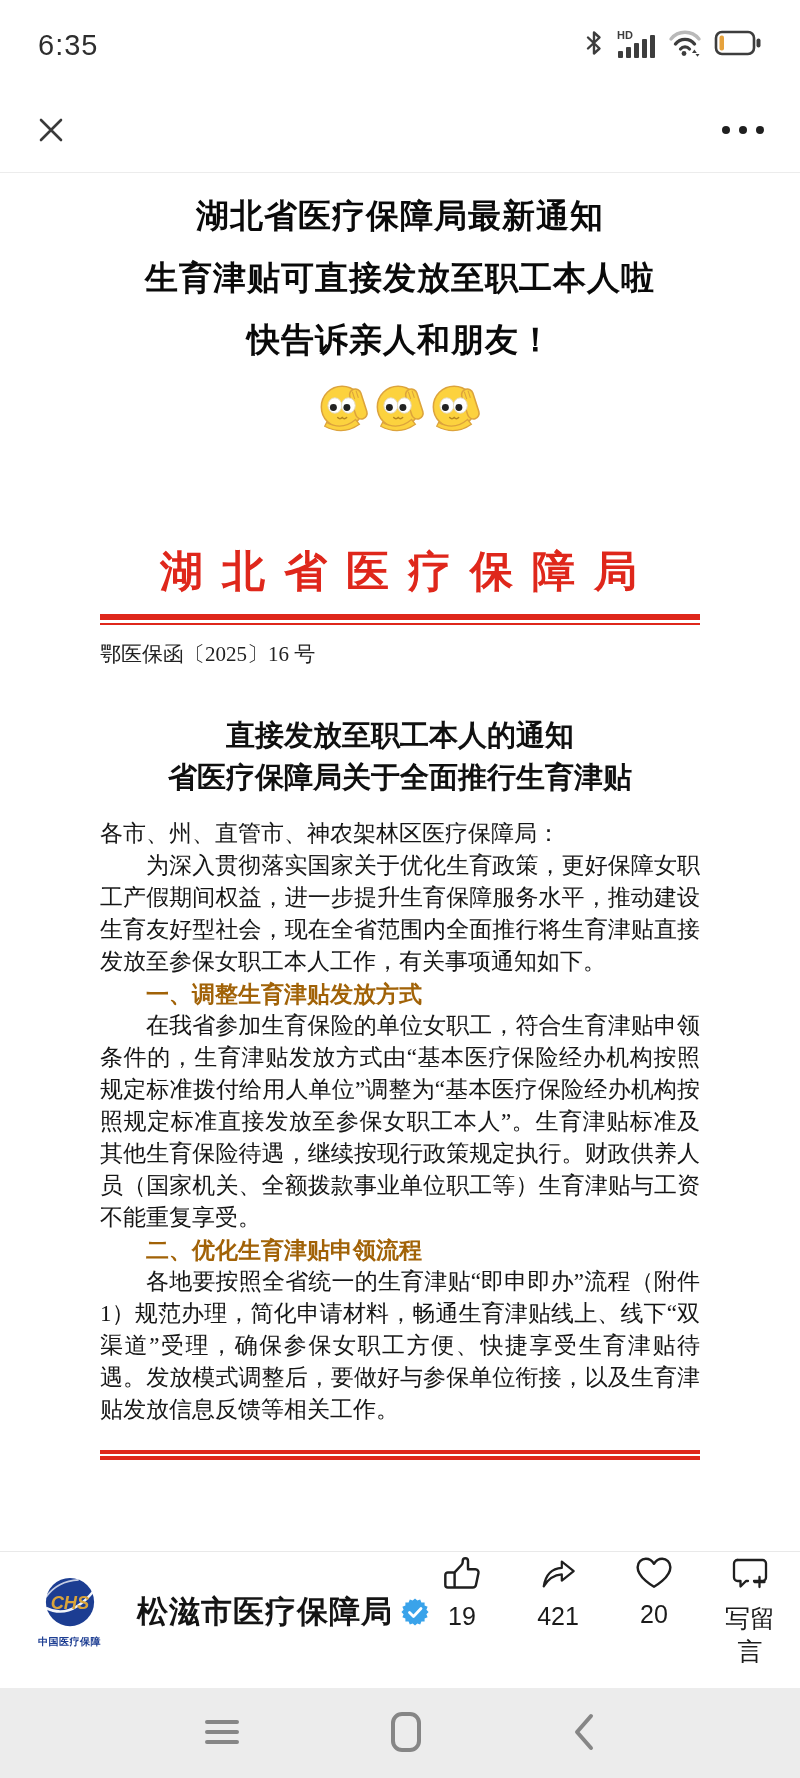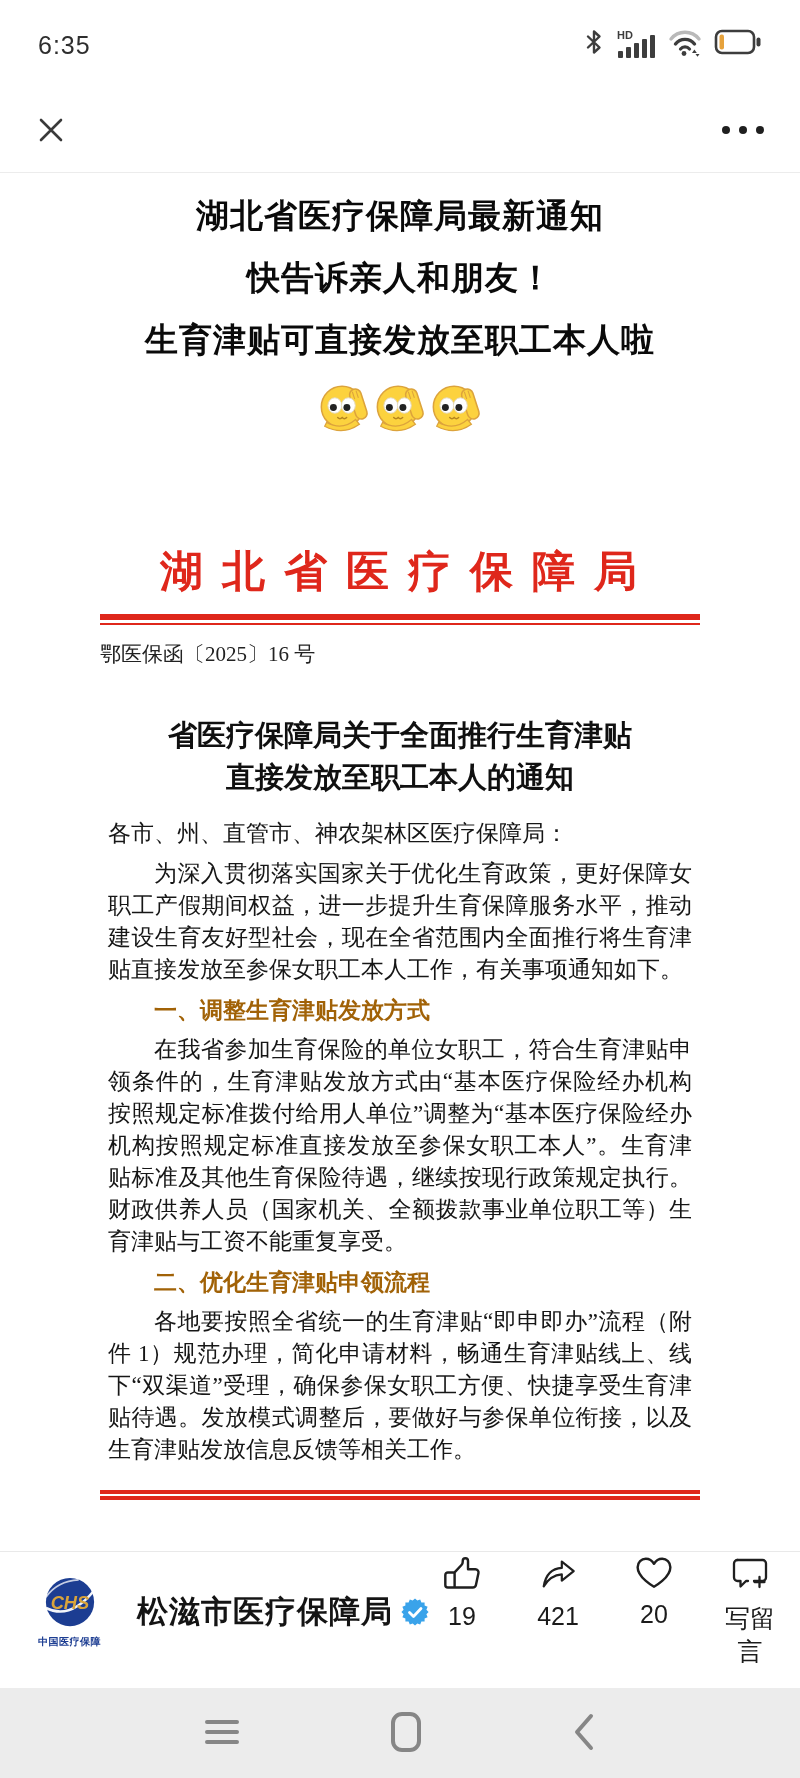--- a/index.html
+++ b/index.html
@@ -2,38 +2,38 @@
 <html><head>
 <meta charset="utf-8">
 <style>
   html,body{margin:0;padding:0;background:#fff;}
   .screen{
     position:relative;width:800px;height:1778px;background:#ffffff;overflow:hidden;
     font-family:"Liberation Sans",sans-serif;color:#1c1c1c;
   }
   
   .status-bar{height:90px;display:flex;align-items:center;justify-content:space-between;padding:0 38px;box-sizing:border-box;}
-  .status-time{font-size:25px;font-weight:500;color:#2e2e2e;letter-spacing:1px;}
-  .status-icons{display:flex;gap:12px;}
+  .status-time{font-size:29px;font-weight:500;color:#2e2e2e;letter-spacing:1px;}
+  .status-icons{display:flex;align-items:center;gap:12px;}
   
   .nav-bar{height:83px;display:flex;align-items:center;justify-content:space-between;padding:0 26px;box-sizing:border-box;border-bottom:1px solid #ececec;}
   .icon-btn{background:none;border:none;padding:8px;cursor:pointer;display:flex;align-items:center;}
   
   .article{position:relative;}
   .headline{margin:12px auto 0;text-align:center;font-size:33px;font-weight:700;line-height:62px;color:#0a0a0a;letter-spacing:1px;}
   .headline p{margin:0;}
   .emoji-row{display:flex;justify-content:center;align-items:center;gap:2px;margin-top:8px;}
   .doc{width:600px;margin:0 auto;}
   .doc-agency{margin-top:106px;text-align:center;font-family:"Liberation Serif","DejaVu Serif",serif;font-weight:700;font-size:43px;color:#DF271B;letter-spacing:19px;padding-left:16px;box-sizing:border-box;white-space:nowrap;}
   .rule-top{margin-top:13px;border-top:6px solid #DF271B;border-bottom:2px solid #DF271B;height:3px;}
   .doc-no{margin-top:15px;text-align:left;font-family:"Liberation Serif","DejaVu Serif",serif;font-size:21px;color:#222;}
   .doc-title{margin-top:46px;text-align:center;font-family:"Liberation Serif","DejaVu Serif",serif;font-weight:700;font-size:29px;line-height:42px;color:#101010;}
   .doc-title p{margin:0;}
   .doc-body{margin-top:20px;font-family:"Liberation Serif","DejaVu Serif",serif;font-size:23px;line-height:32px;color:#161616;text-align:justify;}
-  .doc-body p{margin:8px;}
+  .doc-body p{margin:0;}
   .doc-body .para{text-indent:2em;}
   .doc-body .sec-heading{font-family:"Liberation Sans",sans-serif;font-weight:700;text-indent:2em;font-size:23px;color:#a16207;}
   .rule-bottom{margin-top:24px;border-top:4px solid #DF271B;border-bottom:4px solid #DF271B;height:2px;}
   
   .footer{position:absolute;left:0;right:0;bottom:90px;height:137px;background:#fff;border-top:1px solid #e9e9e9;display:flex;align-items:center;padding:0 40px 16px 38px;box-sizing:border-box;}
   .avatar{display:flex;flex-direction:column;align-items:center;width:70px;}
   .avatar-subtext{font-size:10px;font-weight:700;color:#1C3D92;letter-spacing:0.5px;margin-top:1px;white-space:nowrap;}
   .account-name{margin-left:36px;font-size:31px;font-weight:600;color:#141414;letter-spacing:1px;white-space:nowrap;}
   .verified{margin-left:8px;display:flex;align-items:center;}
   .actions{margin-left:auto;display:flex;gap:30px;}
@@ -102,22 +102,22 @@
             <circle cx="40" cy="6" r="4" fill="#1f1f1f"></circle>
           </svg>
       </span>
     </button>
   </div>
 
   <div class="article">
 
     <div class="headline">
       <p>湖北省医疗保障局最新通知</p>
+      <p>生育津贴可直接发放至职工本人啦</p>
       <p>快告诉亲人和朋友！</p>
-      <p>生育津贴可直接发放至职工本人啦</p>
     </div>
 
     <div class="emoji-row">
       <span>
         <svg width="54" height="54" viewBox="0 0 56 56">
           <circle cx="26" cy="29" r="21.5" fill="#FCD23E" stroke="#DCA33C" stroke-width="1.6"></circle>
           <path d="M10 45 Q26 54 40 42 L44 47 Q27 59 8 49 Z" fill="#FCD23E" stroke="#DCA33C" stroke-width="1.3"></path>
           <g transform="rotate(-18 43 28)">
             <rect x="37.5" y="10" width="12" height="32" rx="6" fill="#FCD23E" stroke="#DCA33C" stroke-width="1.6"></rect>
             <line x1="41.5" y1="12" x2="41.5" y2="20" stroke="#DCA33C" stroke-width="1.1"></line>
@@ -162,22 +162,22 @@
           <path d="M21.5 40 q2.3 2.4 4.6 0 q2.3 2.4 4.6 0" stroke="#B5851F" stroke-width="1.6" fill="none" stroke-linecap="round"></path>
         </svg>
       </span>
     </div>
 
     <div class="doc">
       <div class="doc-agency">湖北省医疗保障局</div>
       <div class="rule-top"></div>
       <div class="doc-no">鄂医保函〔2025〕16 号</div>
       <div class="doc-title">
+        <p>直接发放至职工本人的通知</p>
         <p>省医疗保障局关于全面推行生育津贴</p>
-        <p>直接发放至职工本人的通知</p>
       </div>
       <div class="doc-body">
         <p>各市、州、直管市、神农架林区医疗保障局：</p>
         <p class="para">为深入贯彻落实国家关于优化生育政策，更好保障女职工产假期间权益，进一步提升生育保障服务水平，推动建设生育友好型社会，现在全省范围内全面推行将生育津贴直接发放至参保女职工本人工作，有关事项通知如下。</p>
         <p class="sec-heading">一、调整生育津贴发放方式</p>
         <p class="para">在我省参加生育保险的单位女职工，符合生育津贴申领条件的，生育津贴发放方式由“基本医疗保险经办机构按照规定标准拨付给用人单位”调整为“基本医疗保险经办机构按照规定标准直接发放至参保女职工本人”。生育津贴标准及其他生育保险待遇，继续按现行政策规定执行。财政供养人员（国家机关、全额拨款事业单位职工等）生育津贴与工资不能重复享受。</p>
         <p class="sec-heading">二、优化生育津贴申领流程</p>
         <p class="para">各地要按照全省统一的生育津贴“即申即办”流程（附件 1）规范办理，简化申请材料，畅通生育津贴线上、线下“双渠道”受理，确保参保女职工方便、快捷享受生育津贴待遇。发放模式调整后，要做好与参保单位衔接，以及生育津贴发放信息反馈等相关工作。</p>
       </div>
       <div class="rule-bottom"></div>

